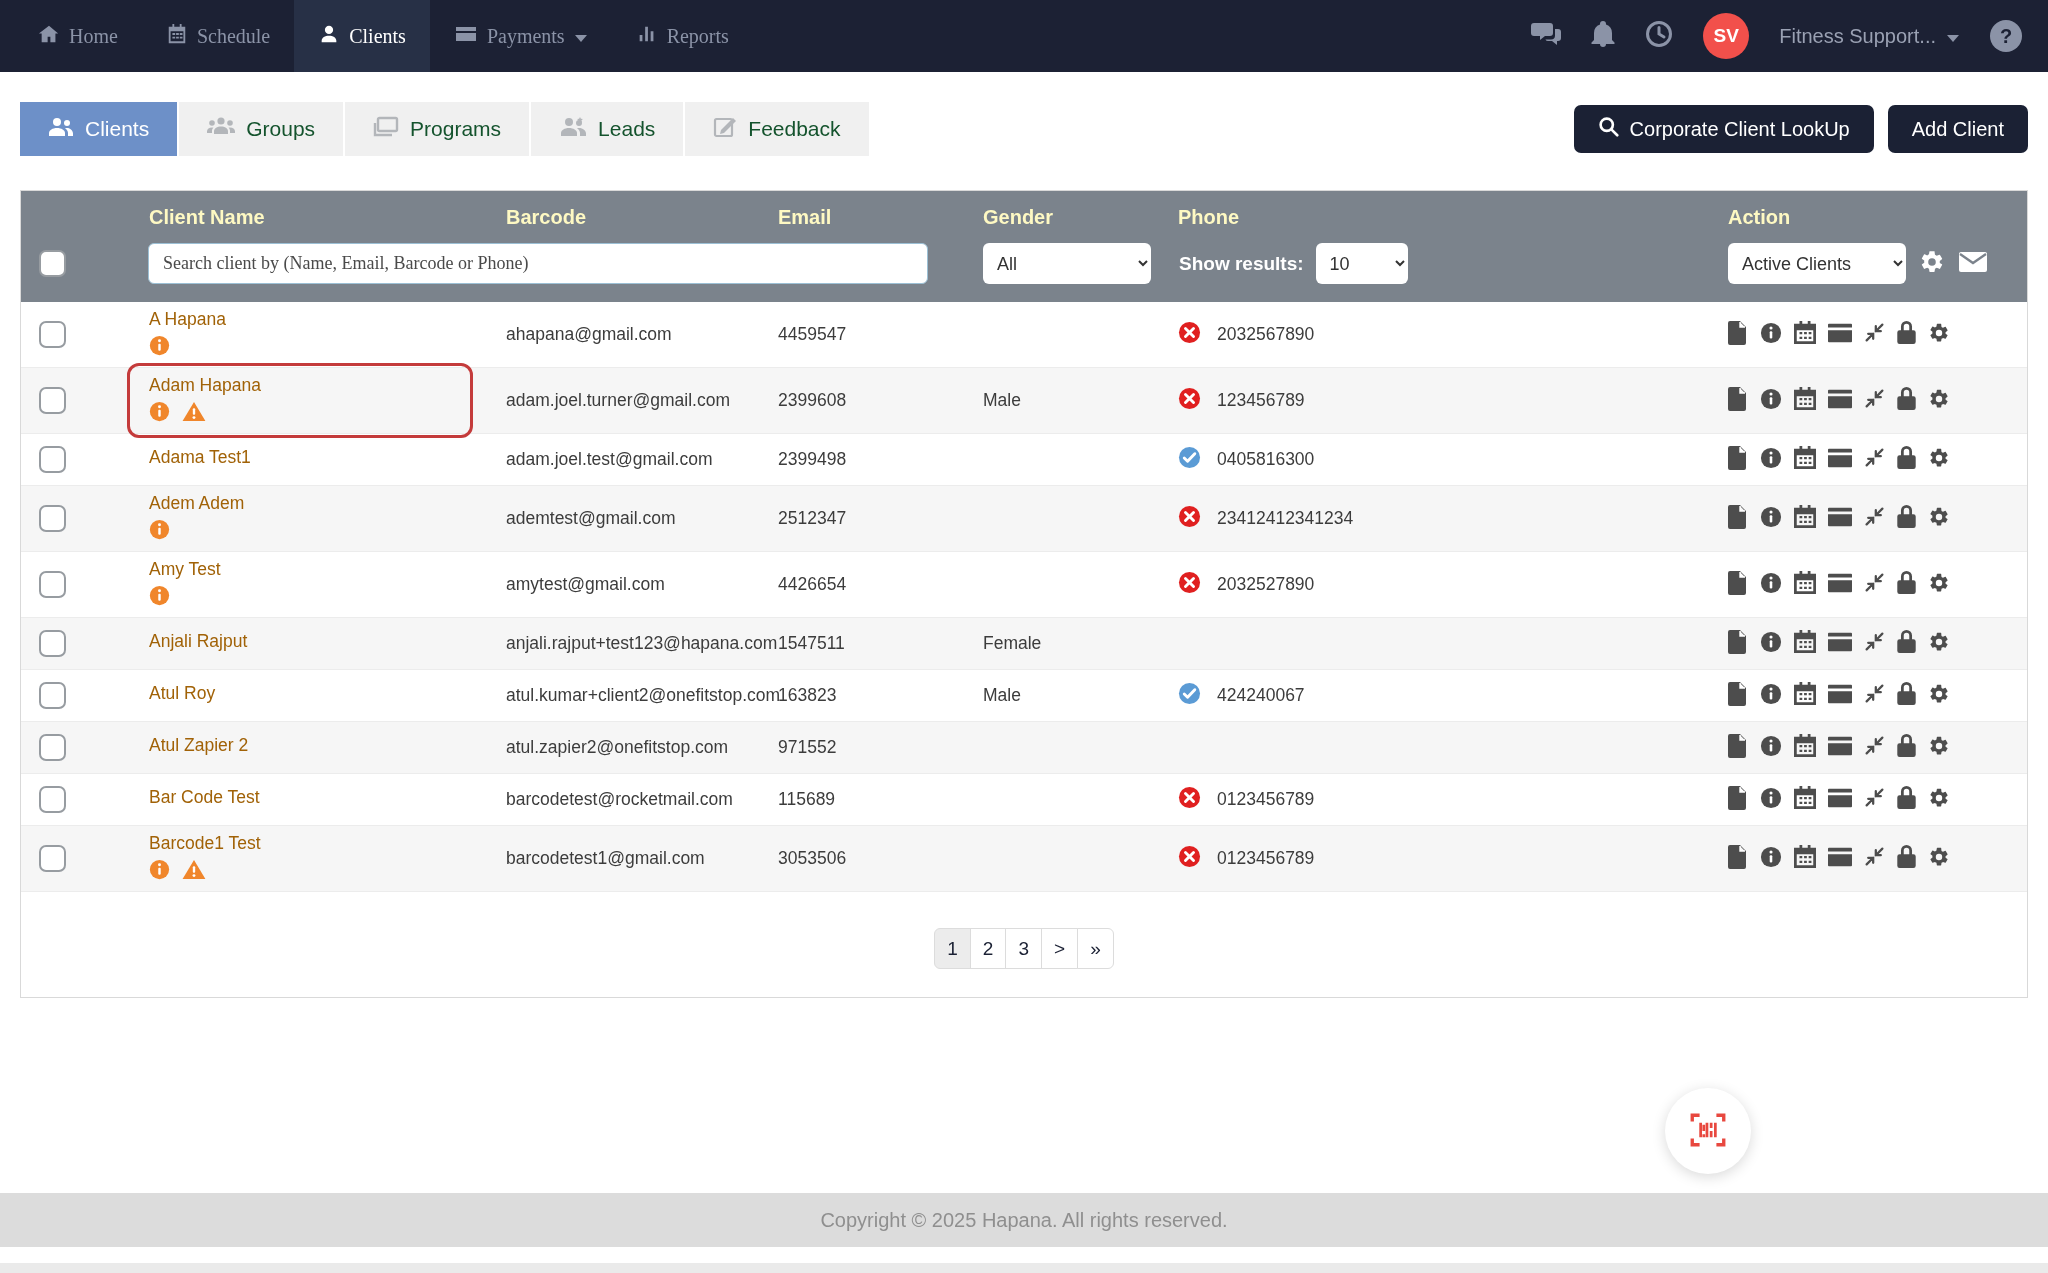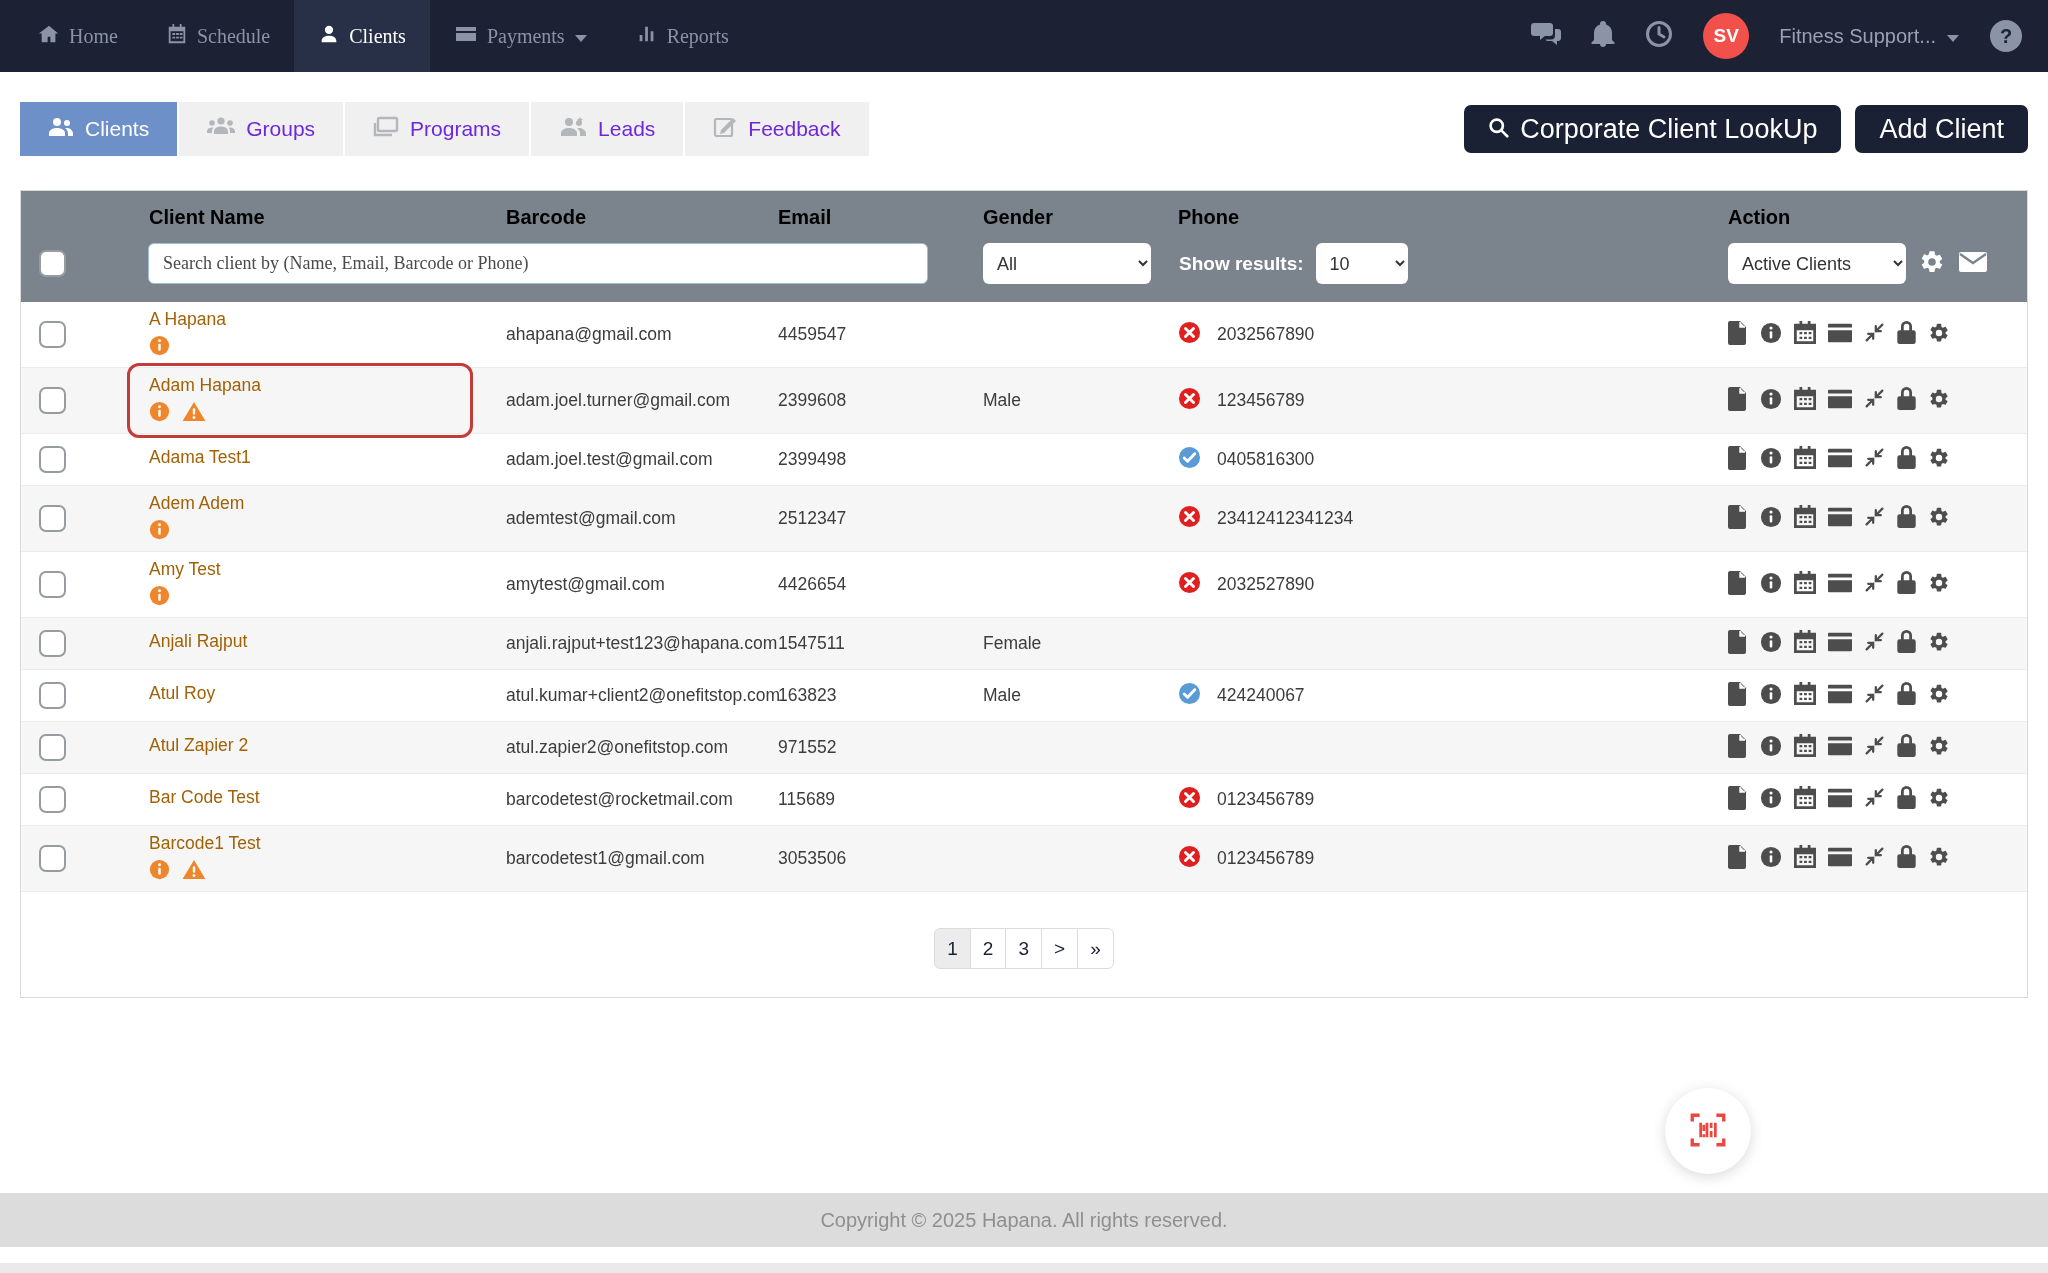--- a/index.html
+++ b/index.html
@@ -33,44 +33,44 @@
   .help-circle {
     width: 32px; height: 32px; border-radius: 50%; background: #8b93a7; color: #1c2134;
     font-weight: bold; font-size: 20px; display: flex; align-items: center; justify-content: center;
   }
   
   .tabrow {
     margin: 30px 20px 0 20px; display: flex; align-items: center;
   }
   .tab {
     display: inline-flex; align-items: center; gap: 11px; height: 54px;
-    padding: 0 28px; background: #f0f0f0; color: #6d28d9; font-size: 21px;
+    padding: 0 28px; background: #f0f0f0; color: #14532d; font-size: 21px;
     margin-right: 2px; cursor: pointer; white-space: nowrap;
   }
   .tab.active { background: #6d90c8; color: #fff; }
   .tab svg { flex: 0 0 auto; }
   .tabrow-spacer { flex: 1; }
   .btn-dark {
     display: inline-flex; align-items: center; gap: 11px; height: 48px;
-    background: #1b2134; color: #fff; font-size: 27px; border: none;
+    background: #1b2134; color: #fff; font-size: 20px; border: none;
     border-radius: 7px; padding: 0 24px; cursor: pointer; font-family: inherit;
   }
   .btn-dark + .btn-dark { margin-left: 14px; }
   
   .table-wrap {
     margin: 34px 20px 0 20px; border: 1px solid #d9d9d9; background: #fff;
     padding-bottom: 28px;
   }
   .trow {
     display: grid;
     grid-template-columns: 90px 340px 272px 205px 195px 550px 1fr;
   }
   .thead { background: #7b838c; }
   .th {
-    color: #000000; font-weight: bold; font-size: 20px;
+    color: #fef9c3; font-weight: bold; font-size: 20px;
     display: flex; align-items: center; height: 52px;
   }
   .pl55 { padding-left: 55px; }
   .pl38 { padding-left: 38px; }
   .pl18 { padding-left: 18px; }
   .filter-row { padding-bottom: 18px; align-items: center; }
   .chk {
     width: 27px; height: 27px; background: #fff; border: 2px solid #979ca1;
     border-radius: 7px; cursor: pointer;
   }

